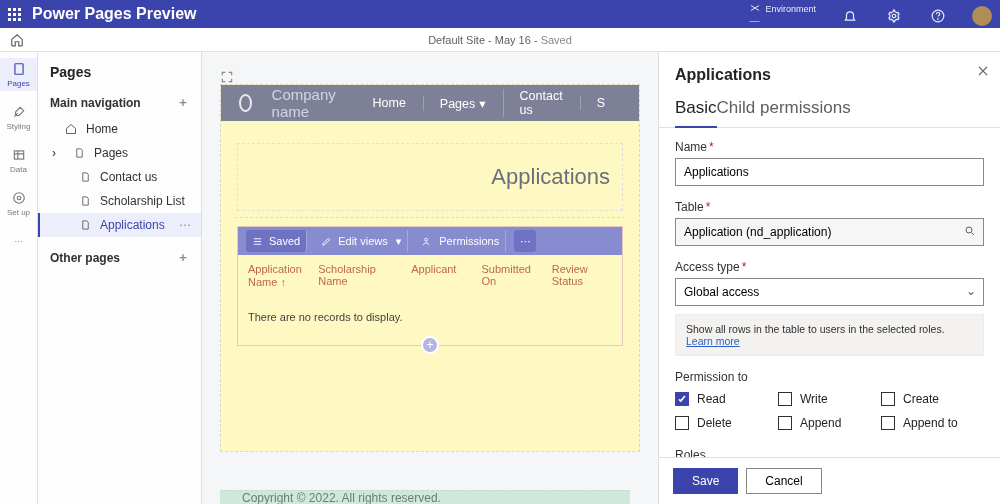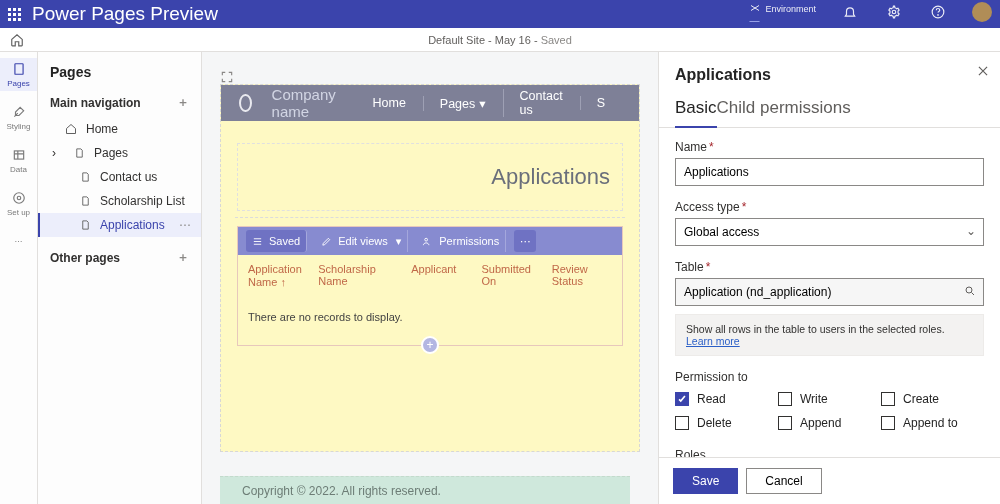--- a/index.html
+++ b/index.html
@@ -6,22 +6,22 @@
   :root{
     --brand:#3b44ac;--brand2:#5b5fc7;--ink:#242424;--ink-muted:#605e5c;
     --line:#e1dfdd;--line2:#d0cfce;--sel:#eceefb;--link:#605e5c;--accent:#c8674d;
     --purple:#878bd0;--purple-dk:#6f72c3;--footer:#cfe8dc;
   }
   body{width:1000px;height:504px;overflow:hidden;background:#faf9f8;color:var(--ink);font-size:12px}
   
   .topbar{height:28px;background:var(--brand);color:#fff;display:flex;align-items:center;padding:0 8px}
   .waffle{width:14px;display:grid;grid-template-columns:repeat(3,3px);grid-template-rows:repeat(3,3px);gap:2px;margin-right:10px}
   .waffle span{background:#fff;width:3px;height:3px}
-  .brand{font-weight:400;font-size:19px}
-  .top-r{margin-left:auto;display:flex;align-items:flex-start;gap:24px}
+  .brand{font-weight:700;font-size:16px}
+  .top-r{margin-left:auto;display:flex;align-items:flex-end;gap:24px}
   .env{font-size:9px;line-height:1.1;opacity:.9}
   .env .env-v{color:#bfc7ff;font-size:10px}
   .iconbtn{width:20px;height:20px;display:flex;align-items:center;justify-content:center;opacity:.9}
   .avatar{width:20px;height:20px;border-radius:50%;background:#b08d57}
   
   .subbar{height:24px;background:#fff;border-bottom:1px solid var(--line);display:flex;align-items:center;padding:0 10px;color:var(--ink-muted);font-size:11px}
   .home-ic{margin-right:auto;color:#616161}
   .subtitle{position:absolute;left:50%;transform:translateX(-50%)}
   
   .cols{display:flex;height:calc(504px - 28px - 24px)}
@@ -62,21 +62,21 @@
   .ltoolbar .tbtn:last-of-type{border-right:none}
   .ltoolbar .tkebab{display:flex;align-items:center;justify-content:center;width:22px;height:22px;background:var(--purple-dk);border-radius:3px}
   .lcols{display:flex;gap:10px;padding:8px 10px;color:#c06848;font-size:11px}
   .lcols .c1{width:80px;line-height:1.2}
   .lcols .c2{width:110px}
   .lcols .c3{width:80px}
   .lcols .c4{width:80px}
   .lcols .c5{width:80px}
   .lbody{padding:14px 10px 22px;color:#424242;font-size:11px}
   .addbtn{position:absolute;left:50%;bottom:-9px;transform:translateX(-50%);width:18px;height:18px;border-radius:50%;background:#b3b6e2;border:2px solid #fff;color:#fff;display:flex;align-items:center;justify-content:center;font-size:12px}
-  .footer{height:28px;background:var(--footer);display:flex;align-items:center;padding:0 22px;color:#6d7d76;font-size:12px;border-top:1px dashed #c3dacc;position:absolute;left:18px;right:28px;bottom:0}
+  .footer{height:14px;background:var(--footer);display:flex;align-items:center;padding:0 22px;color:#6d7d76;font-size:12px;border-top:1px dashed #c3dacc;position:absolute;left:18px;right:28px;bottom:0}
   
   .panel{width:342px;background:#fff;border-left:1px solid var(--line);position:relative;display:flex;flex-direction:column}
   .panel .close{position:absolute;right:10px;top:12px;color:#605e5c;cursor:pointer}
   .panel h2{font-size:16px;font-weight:600;padding:14px 16px 8px}
   .ptabs{display:flex;padding:0 16px;border-bottom:1px solid var(--line);font-size:17px}
   .ptabs .tab{padding:6px 0 8px;color:var(--ink-muted);cursor:pointer}
   .ptabs .tab.sel{color:var(--ink);border-bottom:2px solid var(--brand);margin-bottom:-1px}
   .pbody{padding:12px 16px 0;overflow:auto;flex:1}
   .fld{margin-bottom:14px}
   .lbl{font-size:12px;color:#323130;margin-bottom:4px;display:block}
@@ -319,38 +319,38 @@
     <div class="ptabs">
       <div class="tab sel">Basic</div>
       <div class="tab">Child permissions</div>
     </div>
     <div class="pbody">
       <div class="fld">
         <label class="lbl"><span>Name</span><span class="req">*</span></label>
         <input class="tinput" value="Applications" style="">
       </div>
       <div class="fld">
-        <label class="lbl"><span>Access type</span><span class="req">*</span></label>
-        <div style="position:relative">
-          <input class="tinput" readonly="" value="Global access" style="">
-          <span style="position:absolute;right:8px;top:6px;color:#605e5c">⌄</span>
-        </div>
-      </div>
-      <div class="fld">
         <label class="lbl"><span>Table</span><span class="req">*</span></label>
         <div class="tlookup">
           <input class="tinput" style="background: rgb(246, 246, 246);" value="Application (nd_application)">
           <span class="srch">
               <svg width="12" height="12" viewBox="0 0 24 24" fill="none" stroke="#605e5c" stroke-width="2">
                 <circle cx="10" cy="10" r="6"></circle>
                 <path d="M20 20l-5-5"></path>
               </svg>
             </span>
         </div>
       </div>
+      <div class="fld">
+        <label class="lbl"><span>Access type</span><span class="req">*</span></label>
+        <div style="position:relative">
+          <input class="tinput" readonly="" value="Global access" style="">
+          <span style="position:absolute;right:8px;top:6px;color:#605e5c">⌄</span>
+        </div>
+      </div>
       <div class="hint">
         <span>Show all rows in the table to users in the selected roles.</span> <a>Learn more</a>
       </div>
 
       <div class="secthdr">Permission to</div>
       <div class="perm-grid">
         <label class="cbx checked">
             <span class="box">
               <svg width="10" height="10" viewBox="0 0 24 24" stroke="#fff" stroke-width="4" fill="none">
                 <path d="M5 13l4 4 10-12"></path>

